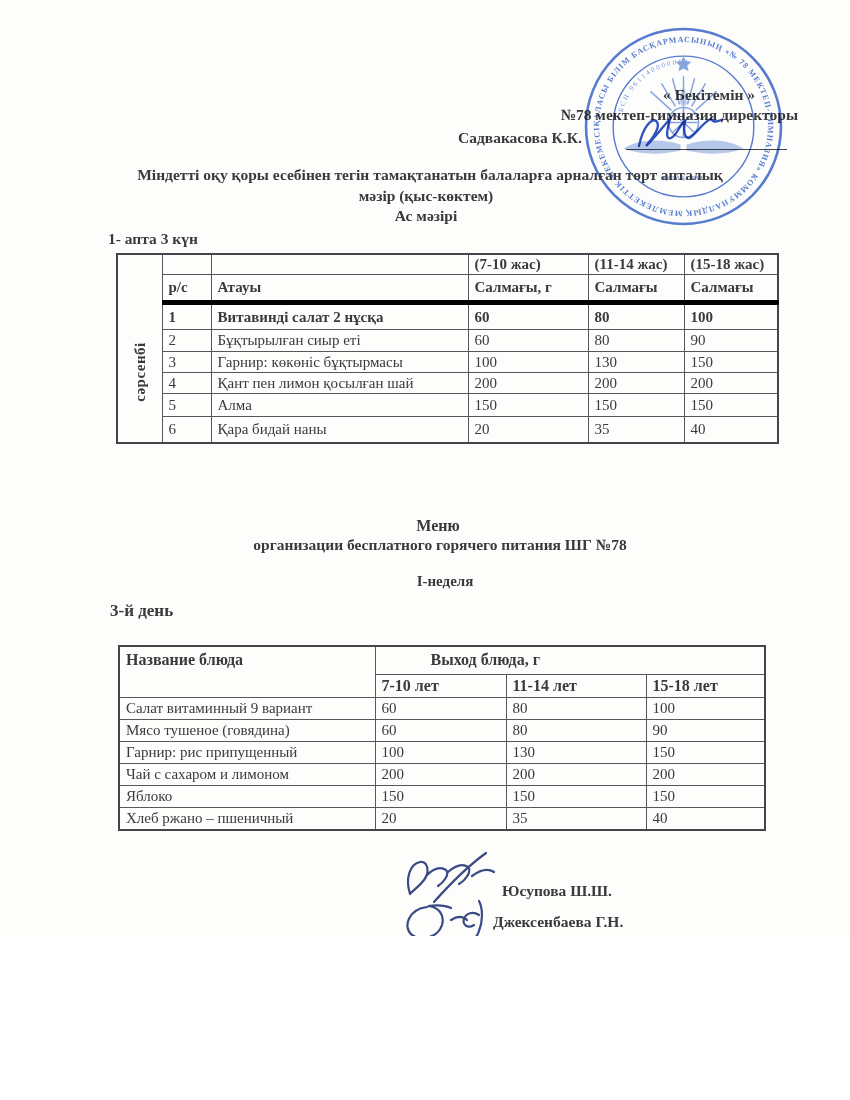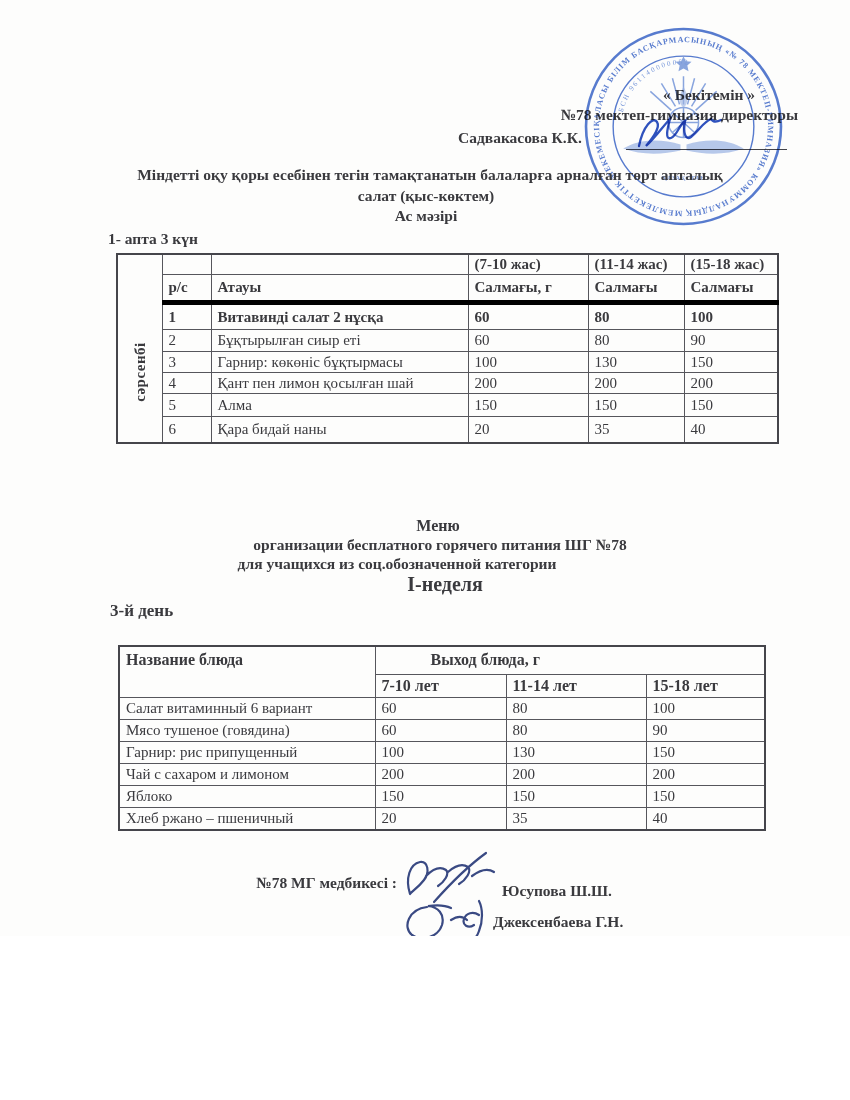--- a/index.html
+++ b/index.html
@@ -58,21 +58,21 @@
       <path d="M100,60 C95,70 95,78 100,81 C105,78 105,70 100,60 Z" fill="#7f9ede" stroke="none" opacity=".6"></path>
       <circle cx="100" cy="96" r="15"></circle>
       <path d="M89,86 L111,106 M111,86 L89,106 M100,81 L100,111 M85,96 L115,96"></path>
       <path d="M97,118 C78,112 56,112 40,122 C58,129 80,128 97,124 Z" fill="#7f9ede" stroke="none" opacity=".7"></path>
       <path d="M103,118 C122,112 144,112 160,122 C142,129 120,128 103,124 Z" fill="#7f9ede" stroke="none" opacity=".7"></path>
       <text x="100" y="153" font-size="7" font-weight="bold" text-anchor="middle" fill="#5d82d2" stroke="none">ҚАЗАҚСТАН</text>
     </g>
   </svg>
 
   <div class="abs title-line" style="top:166px;left:430px;">Міндетті оқу қоры есебінен  тегін тамақтанатын балаларға арналған төрт апталық</div>
-  <div class="abs title-line" style="top:187px;left:426px;">салат (қыс-көктем)</div>
+  <div class="abs title-line" style="top:187px;left:426px;">мәзір (қыс-көктем)</div>
   <div class="abs title-line" style="top:207px;left:426px;">Ас  мәзірі</div>
   <div class="abs b" style="top:230px;left:108px;font-size:15.5px;color:#3a3a3e;">1- апта  3 күн</div>
 
   <table class="t1">
     <colgroup>
         <col style="width:45px">
         <col style="width:49px">
         <col style="width:257px">
         <col style="width:120px">
         <col style="width:96px">
@@ -136,43 +136,42 @@
           <td>Қара бидай наны</td>
           <td>20</td>
           <td>35</td>
           <td>40</td>
     </tr>
   </tbody>
     </table>
 
   <div class="abs mid-line" style="top:517px;left:438px;font-size:16px;">Меню</div>
   <div class="abs mid-line" style="top:536px;left:440px;font-size:15.5px;">организации бесплатного горячего питания ШГ №78</div>
-  <div class="abs mid-line" style="top:555px;left:397px;font-size:15.5px;">для учащихся из соц.обозначенной категории</div>
-  <div class="abs mid-line" style="top:573px;left:445px;font-size:20px;">І-неделя</div>
+  <div class="abs mid-line" style="top:573px;left:445px;font-size:15px;">І-неделя</div>
   <div class="abs b" style="top:601px;left:110px;font-size:17px;color:#3a3a3e;">3-й день</div>
 
   <table class="t2">
     <colgroup>
         <col style="width:256px">
         <col style="width:131px">
         <col style="width:140px">
         <col style="width:119px">
       </colgroup>
     <tbody>
         <tr style="height:28px;">
       <td rowspan="2" class="hd" style="vertical-align:top;padding-top:4px;">Название блюда</td>
       <td colspan="3" class="hd" style="padding-left:55px;border-bottom:1px solid #56565c;">Выход блюда, г</td>
     </tr>
     <tr style="height:23px;font-family:Liberation Serif, serif;">
       <td class="hd">7-10 лет</td>
       <td class="hd">11-14 лет</td>
       <td class="hd">15-18 лет</td>
     </tr>
     <tr style="height:22px;">
-      <td>Салат витаминный 6 вариант</td>
+      <td>Салат витаминный 9 вариант</td>
           <td>60</td>
           <td>80</td>
           <td>100</td>
     </tr>
     <tr style="height:22px;padding-left:32px;">
       <td>Мясо тушеное (говядина)</td>
           <td>60</td>
           <td>80</td>
           <td>90</td>
     </tr>
@@ -196,21 +195,20 @@
     </tr>
     <tr style="height:23px;">
       <td>Хлеб ржано – пшеничный</td>
           <td>20</td>
           <td>35</td>
           <td>40</td>
     </tr>
   </tbody>
     </table>
 
-  <div class="abs b" style="top:874px;left:150px;width:247px;text-align:right;font-size:15.5px;color:#3a3a3e;">№78 МГ медбикесі :</div>
   <svg class="inksig" style="left:400px;top:850px;" width="108" height="58" viewBox="0 0 108 58">
     <path d="M10,44 C5,28 10,14 20,12 C28,11 30,22 24,30 C18,38 11,42 10,44 M26,26 C34,18 40,16 46,20 C50,24 44,32 38,36 M48,22 C56,15 62,13 68,17 C72,21 66,30 59,34 M34,52 C50,34 68,16 86,3 M72,26 C80,20 88,18 94,22" fill="none" stroke="#3a4a85" stroke-width="2.2" stroke-linecap="round"></path>
   </svg>
   <div class="abs b" style="top:882px;left:502px;font-size:15.5px;color:#3a3a3e;">Юсупова Ш.Ш.</div>
 
   <svg class="inksig" style="left:397px;top:893px;" width="105" height="55" viewBox="0 0 105 55">
     <path d="M30,14 C12,16 5,34 15,42 C25,49 41,44 45,32 C48,21 41,14 31,13 C38,12 48,12 54,15 M54,27 C60,23 66,23 70,27 M82,8 C86,16 86,28 82,38 C80,44 76,48 71,50 M82,22 C76,18 69,20 67,26 C65,32 71,36 77,32" fill="none" stroke="#3a4a85" stroke-width="2.2" stroke-linecap="round"></path>
   </svg>
   <div class="abs b" style="top:913px;left:493px;font-size:15.5px;color:#3a3a3e;">Джексенбаева Г.Н.</div>
 

